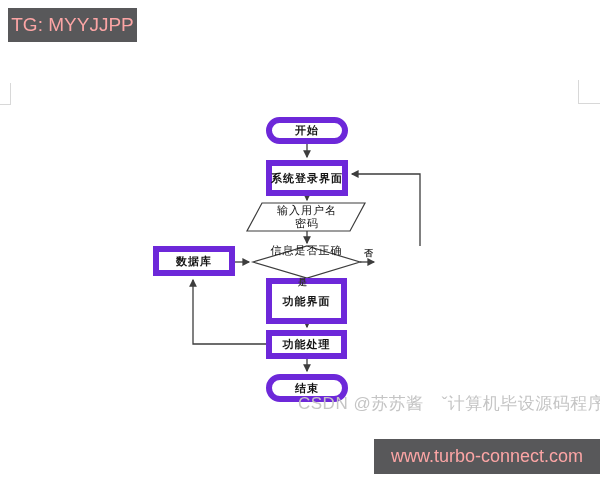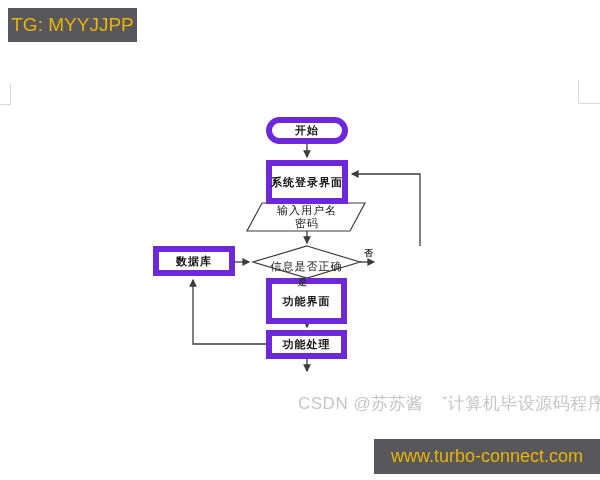--- a/index.html
+++ b/index.html
@@ -26,21 +26,21 @@
     position:absolute;box-sizing:border-box;display:flex;flex-direction:column;
     align-items:center;justify-content:center;font-size:11px;font-weight:normal;
     color:#141414;letter-spacing:1px;white-space:nowrap;line-height:13px;
   }
   .edge-label{
     position:absolute;font-size:9px;font-weight:bold;color:#333;line-height:9px;
   }
   
   .banner{
     position:absolute;display:flex;align-items:center;justify-content:center;
-    color:#eab308;font-family:"Liberation Sans", sans-serif;
+    color:#fca5a5;font-family:"Liberation Sans", sans-serif;
   }
   .banner-top{left:8px;top:8px;width:129px;height:34px;background:#58585a;font-size:19px;}
   .banner-bottom{left:374px;top:439px;width:226px;height:35px;background:#58585a;font-size:18px;}
   
   .watermark{
     position:absolute;left:298px;top:392px;font-size:17px;color:#c5c5c5;
     white-space:nowrap;z-index:5;letter-spacing:0.5px;
   }
   .watermark .wm-suffix{margin-left:18px;}
 </style>
@@ -81,46 +81,49 @@
 
     <polygon points="262,203 365,203 350,231 247,231" fill="#ffffff" stroke="#3d3d3d" stroke-width="1.2"></polygon>
 
     <polygon points="307,246 360,262 307,278 253,262" fill="#ffffff" stroke="#3d3d3d" stroke-width="1.2"></polygon>
   </svg>
 
   <div class="node oval" style="left:266px;top:117px;width:82px;height:27px">
     <span>开始</span>
   </div>
 
-  <div class="node" style="left:266px;top:160px;width:82px;height:44px">
+  <div class="node" style="left:266px;top:160px;width:82px;height:36px">
     <span>系统登录界面</span>
   </div>
 
   <div class="label-overlay" style="left:247px;top:203px;width:120px;height:28px">
     <span>输入用户名</span>
     <span>密码</span>
   </div>
 
-  <div class="label-overlay" style="left:253px;top:251px;width:107px;height:30px">
+  <div class="label-overlay" style="left:253px;top:235px;width:107px;height:30px">
     <span>信息是否正确</span>
   </div>
 
   <div class="node" style="left:153px;top:246px;width:82px;height:30px">
     <span>数据库</span>
   </div>
 
 
   <div class="node" style="left:266px;top:278px;width:81px;height:46px">
     <span>功能界面</span>
   </div>
 
   <div class="node" style="left:266px;top:330px;width:81px;height:29px">
     <span>功能处理</span>
   </div>
 
+  <div class="node oval" style="left:266px;top:374px;width:82px;height:28px">
+    <span>结束</span>
+  </div>
 
   <div class="edge-label" style="left:364px;top:249px">否</div>
   <div class="edge-label" style="left:298px;top:278px">是</div>
 
   <div class="watermark">
     <span class="wm-handle">CSDN @苏苏酱</span><span class="wm-suffix">ˇ计算机毕设源码程序</span>
   </div>
 
   <div class="banner banner-top">
     <span>TG: MYYJJPP</span>

